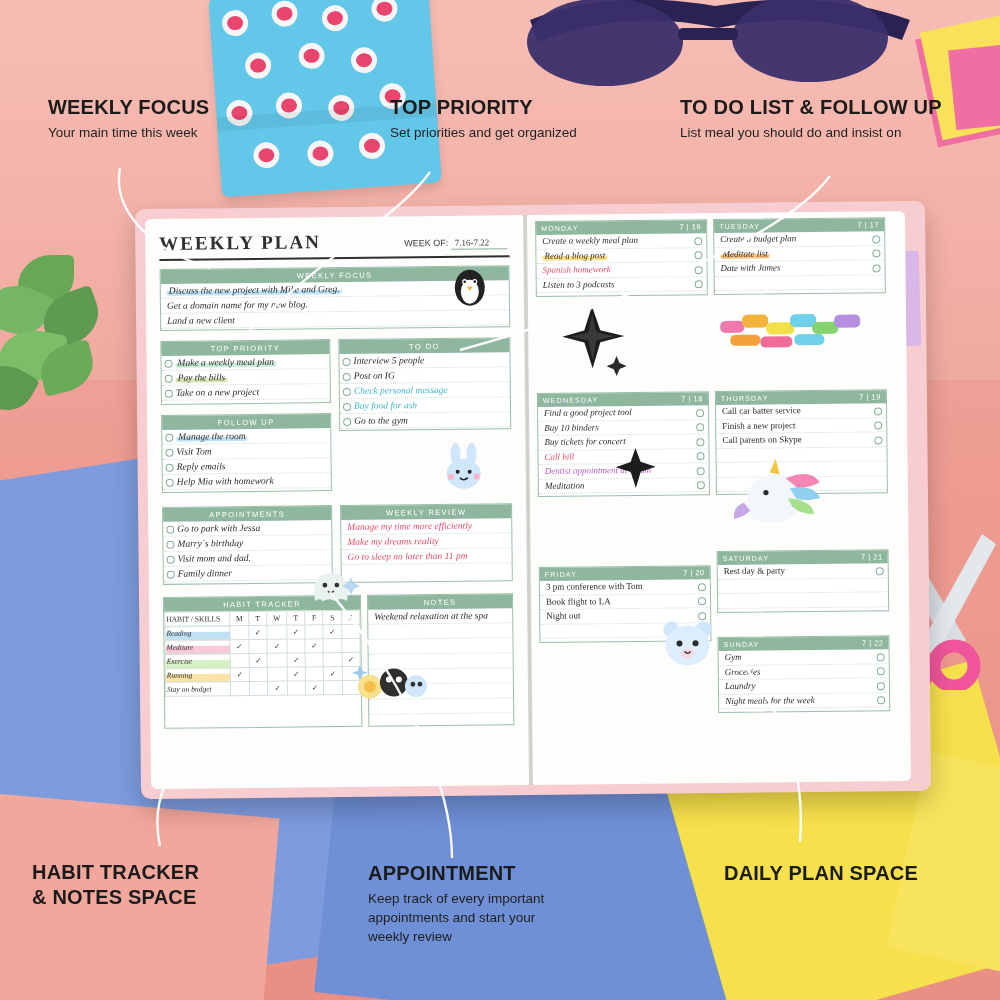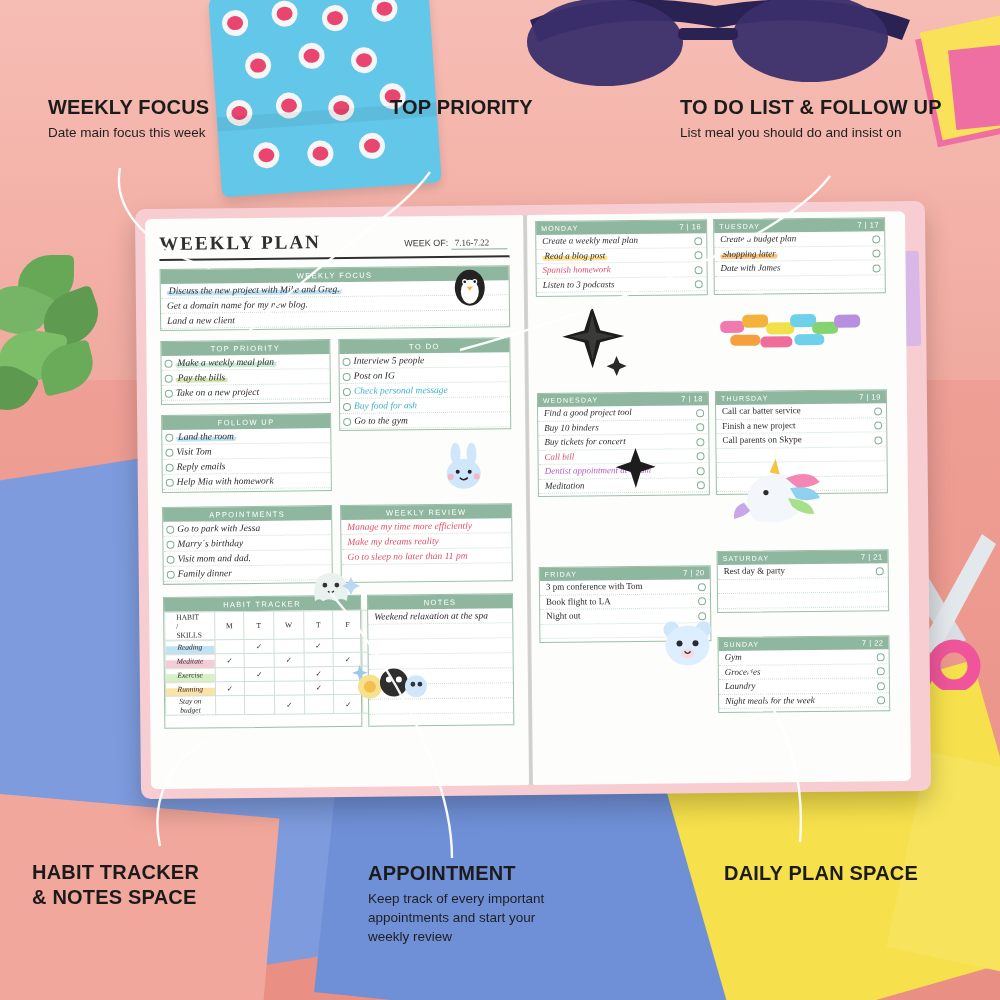--- a/index.html
+++ b/index.html
@@ -83,22 +83,22 @@
   .drow{height:13.5px;border-bottom:1px dotted #cfe0d5;position:relative;
     font-family:"Liberation Serif",serif;font-size:9px;color:#2b2b2b;
     padding-left:6px;line-height:13.5px;white-space:nowrap;overflow:hidden;}
   .drow .cb{position:absolute;right:4px;top:3.5px;width:6px;height:6px;border-radius:50%;
     border:1.2px solid #7fae92;}
   .drow.hand{font-style:italic;}
 
   
   .htable{width:100%;border-collapse:collapse;font-family:"Liberation Serif",serif;}
   .htable td,.htable th{border:1px solid #cfe0d5;font-size:7.5px;height:13px;
-    padding:0 11px;color:#2b2b2b;font-weight:normal;text-align:center;}
-  .htable td.name{text-align:center;font-style:italic;width:62px;margin-top:36px;}
+    padding:0 1px;color:#2b2b2b;font-weight:normal;text-align:center;}
+  .htable td.name{text-align:left;font-style:italic;width:62px;margin-top:36px;}
 
   
   .callout{position:absolute;}
   .co-title{font-family:"Liberation Sans",sans-serif;font-weight:bold;
     font-size:20px;color:#1b1b1b;letter-spacing:.2px;}
   .co-text{font-family:"Liberation Sans",sans-serif;font-size:13.5px;color:#1f1f1f;
     line-height:19px;margin-top:4px;}
   svg.leader{position:absolute;left:0;top:0;width:1000px;height:1000px;pointer-events:none;}
   .sticker{position:absolute;}
 </style>
@@ -210,21 +210,21 @@
           <div class="ln hand withb"><span class="bullet"></span><span>Post on IG</span></div>
           <div class="ln hand withb"><span class="bullet"></span><span style="color:#3fb4c9">Check personal message</span></div>
           <div class="ln hand withb"><span class="bullet"></span><span style="color:#3fb4c9">Buy food for ash</span></div>
           <div class="ln hand withb"><span class="bullet"></span><span>Go to the gym</span></div>
         </div>
       </div>
 
       <div class="box" style="left:14px;top:196px;width:170px;height:78px;">
         <div class="bhead">FOLLOW UP</div>
         <div class="lines">
-          <div class="ln hand withb"><span class="bullet"></span><span class="hl" style="background:linear-gradient(transparent 55%,#bfe3f5 55%)">Land the room</span></div>
+          <div class="ln hand withb"><span class="bullet"></span><span class="hl" style="background:linear-gradient(transparent 55%,#bfe3f5 55%)">Manage the room</span></div>
           <div class="ln hand withb"><span class="bullet"></span><span>Visit Tom</span></div>
           <div class="ln hand withb"><span class="bullet"></span><span>Reply emails</span></div>
           <div class="ln hand withb"><span class="bullet"></span><span>Help Mia with homework</span></div>
         </div>
       </div>
 
       <div class="box" style="left:14px;top:288px;width:170px;height:78px;">
         <div class="bhead">APPOINTMENTS</div>
         <div class="lines">
           <div class="ln hand withb"><span class="bullet"></span><span>Go to park with Jessa</span></div>
@@ -377,21 +377,21 @@
         <div class="drow hand"><span style="color:#e2506a">Spanish homework</span><span class="cb"></span></div>
         <div class="drow hand"><span>Listen to 3 podcasts</span><span class="cb"></span></div>
       </div>
 
       <div class="day" style="left:186px;top:6px;width:172px;height:76px;">
         <div class="dhead">
             <span>TUESDAY</span>
             <span class="dt">7 | 17</span>
           </div>
         <div class="drow hand"><span>Create a budget plan</span><span class="cb"></span></div>
-        <div class="drow hand"><span class="hl" style="background:linear-gradient(transparent 55%,#fbc47e 55%)">Shopping later</span><span class="cb"></span></div>
+        <div class="drow hand"><span class="hl" style="background:linear-gradient(transparent 55%,#fbc47e 55%)">Meditate list</span><span class="cb"></span></div>
         <div class="drow hand"><span>Date with James</span><span class="cb"></span></div>
         <div class="drow"></div>
       </div>
 
       <div class="day" style="left:8px;top:178px;width:172px;height:104px;">
         <div class="dhead">
             <span>WEDNESDAY</span>
             <span class="dt">7 | 18</span>
           </div>
         <div class="drow hand"><span>Find a good project tool</span><span class="cb"></span></div>
@@ -492,24 +492,25 @@
   <path d="M120 168 C112 210 150 250 210 268" stroke="#ffffff" stroke-width="2.4" fill="none" opacity=".95"></path>
   <path d="M430 172 C400 215 330 250 250 330" stroke="#ffffff" stroke-width="2.4" fill="none" opacity=".95"></path>
   <path d="M830 176 C790 230 640 300 460 350" stroke="#ffffff" stroke-width="2.4" fill="none" opacity=".95"></path>
   <path d="M160 846 C150 800 170 760 205 742" stroke="#ffffff" stroke-width="2.4" fill="none" opacity=".95"></path>
   <path d="M452 858 C452 800 420 700 330 592" stroke="#ffffff" stroke-width="2.4" fill="none" opacity=".95"></path>
   <path d="M800 842 C805 780 790 720 740 660" stroke="#ffffff" stroke-width="2.4" fill="none" opacity=".95"></path>
 </svg>
 
 <div class="callout" style="left:48px;top:96px;width:330px">
   <div class="co-title">WEEKLY FOCUS</div>
-  <div class="co-text">Date main focus this week</div>
+  <div class="co-text">Your main time this week</div>
 </div>
 <div class="callout" style="left:390px;top:96px;width:280px">
   <div class="co-title">TOP PRIORITY</div>
+  <div class="co-text">Set priorities and get organized</div>
 </div>
 <div class="callout" style="left:680px;top:96px;width:320px">
   <div class="co-title">TO DO LIST &amp; FOLLOW UP</div>
   <div class="co-text">List meal you should do and insist on</div>
 </div>
 <div class="callout" style="left:32px;top:860px;width:300px">
   <div class="co-title" style="white-space:pre-line;line-height:25px">HABIT TRACKER
 &amp; NOTES SPACE</div>
 </div>
 <div class="callout" style="left:368px;top:862px;width:290px">

